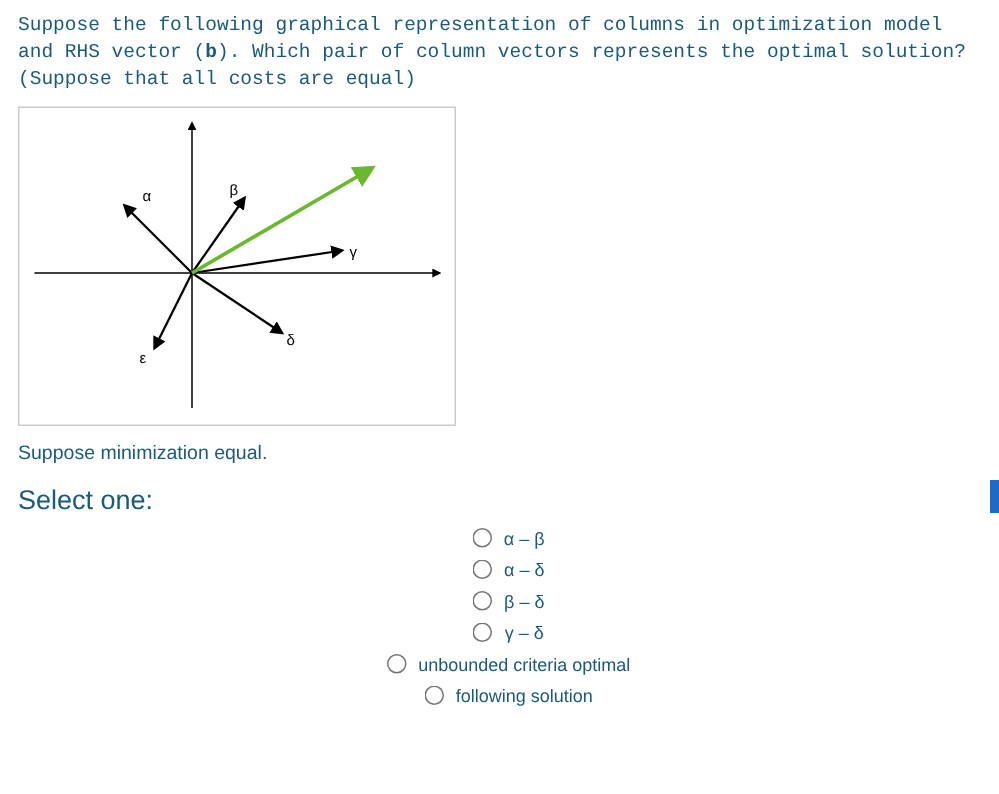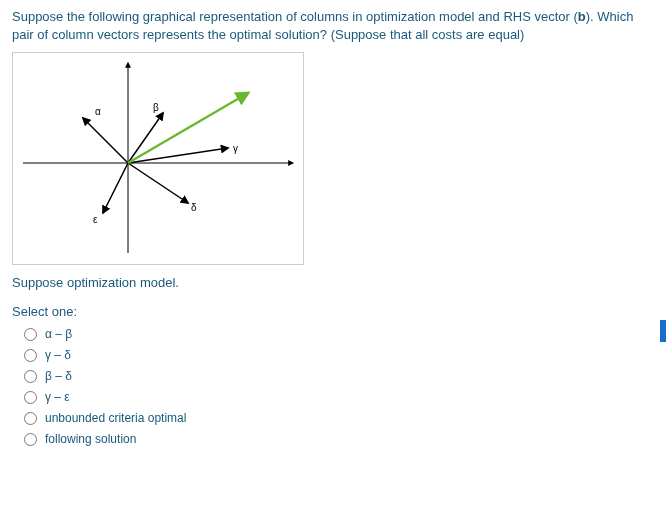--- a/index.html
+++ b/index.html
@@ -15,50 +15,52 @@
       background: #fff;
       position: relative;
       width: 666px;
       height: 529px;
     }
     .question-text {
       color: #1a5a7a;
       font-size: 13px;
       line-height: 1.4;
       margin-bottom: 8px;
+      font-family: Liberation Mono, monospace;
     }
     .question-text b {
       font-weight: bold;
     }
     .graph-box {
       border: 1px solid #ccc;
       width: 292px;
       height: 213px;
       background: #fff;
       margin-bottom: 10px;
       position: relative;
     }
     .subtext {
       color: #1a5a7a;
       font-size: 13px;
       margin-bottom: 14px;
     }
     .select-label {
       color: #1a5a7a;
-      font-size: 13px;
+      font-size: 18px;
       margin-bottom: 6px;
     }
     .options {
       padding-left: 12px;
     }
     .option-row {
       display: flex;
       align-items: center;
       margin-bottom: 3px;
       height: 18px;
+      justify-content: center;
     }
     .option-row input[type="radio"] {
       margin-right: 8px;
       width: 13px;
       height: 13px;
       accent-color: #1177d1;
     }
     .option-label {
       color: #1a5a7a;
       font-size: 12px;
@@ -107,40 +109,40 @@
     <line x1="115" y1="110" x2="175" y2="150" stroke="#000" stroke-width="1.5" marker-end="url(#arrow)"></line>
     <text x="178" y="158" font-size="10" fill="#000">δ</text>
 
     <line x1="115" y1="110" x2="90" y2="160" stroke="#000" stroke-width="1.5" marker-end="url(#arrow)"></line>
     <text x="80" y="170" font-size="10" fill="#000">ε</text>
 
     <line x1="115" y1="110" x2="235" y2="40" stroke="#6ab82e" stroke-width="2.5" marker-end="url(#arrowg)"></line>
   </svg>
 </div>
 
-<div class="subtext">Suppose optimization model.</div>
+<div class="subtext">Suppose minimization equal.</div>
 
 <div class="select-label">Select one:</div>
 
 <div class="options" id="options-container">
     <div class="option-row">
       <input type="radio" name="answer" style="">
       <span class="option-label">α – β</span>
     </div>
     <div class="option-row">
       <input type="radio" name="answer" style="">
-      <span class="option-label">γ – δ</span>
+      <span class="option-label">α – δ</span>
     </div>
     <div class="option-row">
       <input type="radio" name="answer" style="">
       <span class="option-label">β – δ</span>
     </div>
     <div class="option-row">
       <input type="radio" name="answer" style="">
-      <span class="option-label">γ – ε</span>
+      <span class="option-label">γ – δ</span>
     </div>
     <div class="option-row">
       <input type="radio" name="answer" style="">
       <span class="option-label">unbounded criteria optimal</span>
     </div>
     <div class="option-row">
       <input type="radio" name="answer" style="">
       <span class="option-label">following solution</span>
     </div>
   </div>

